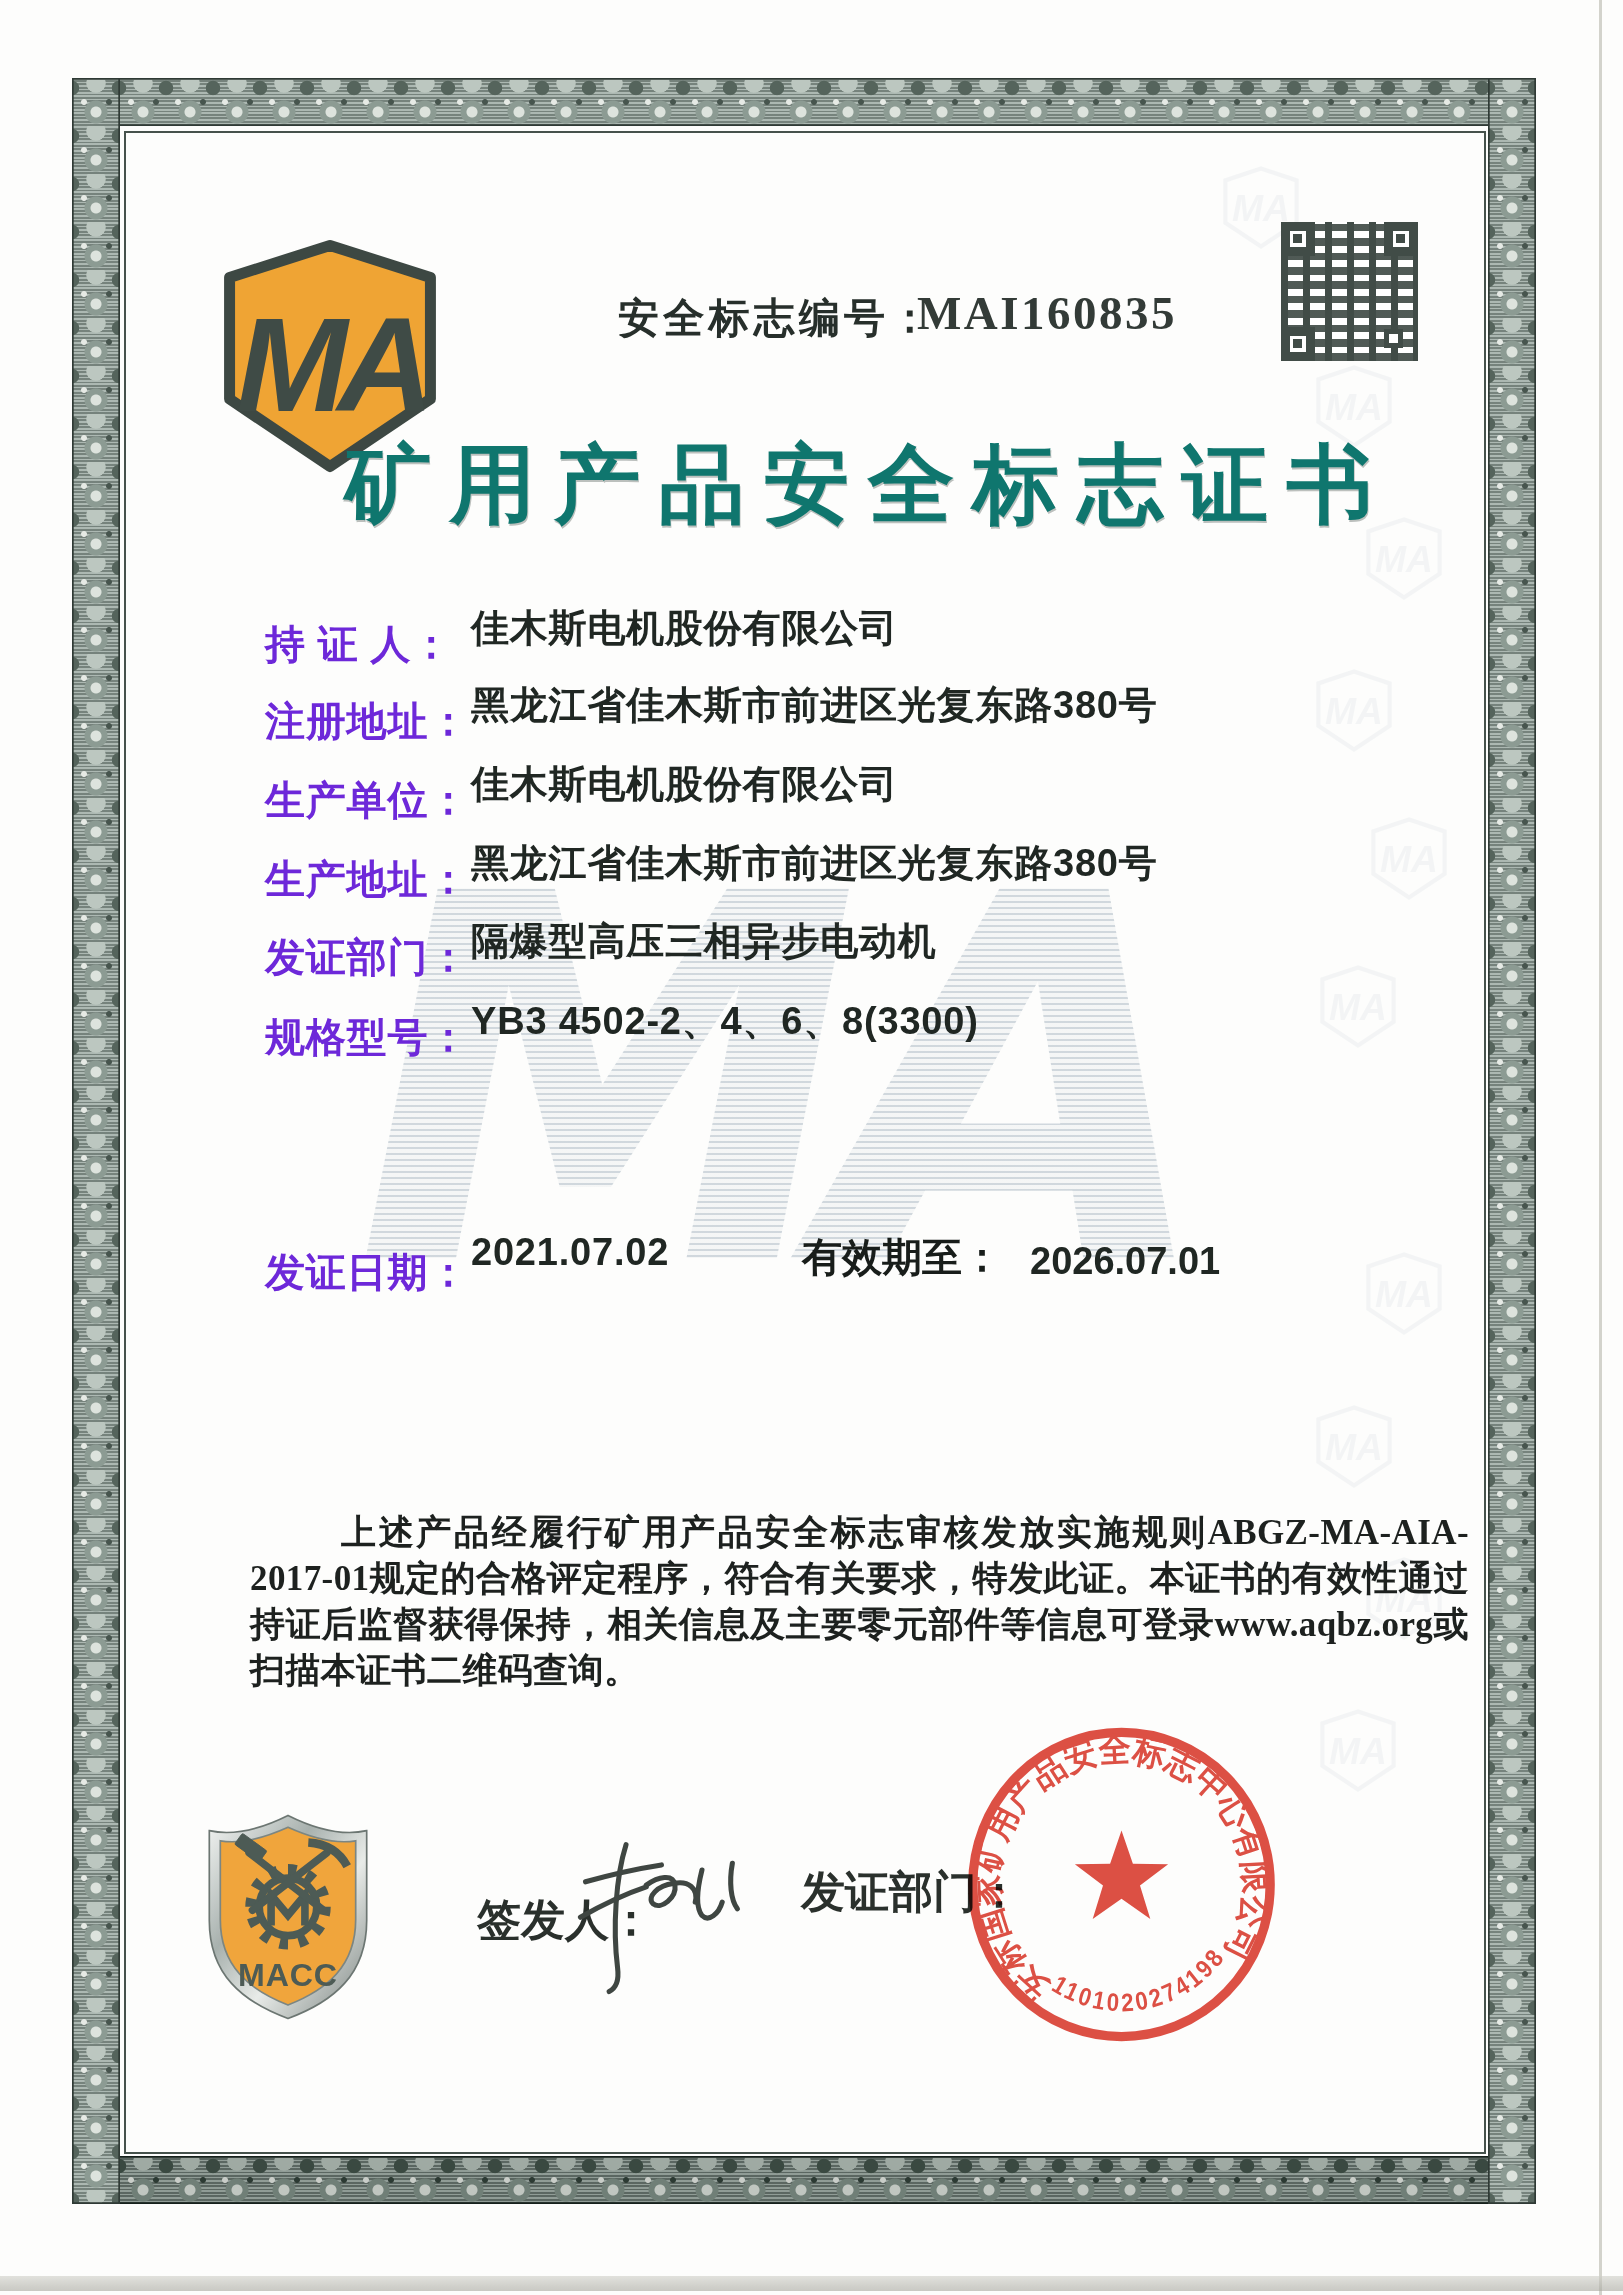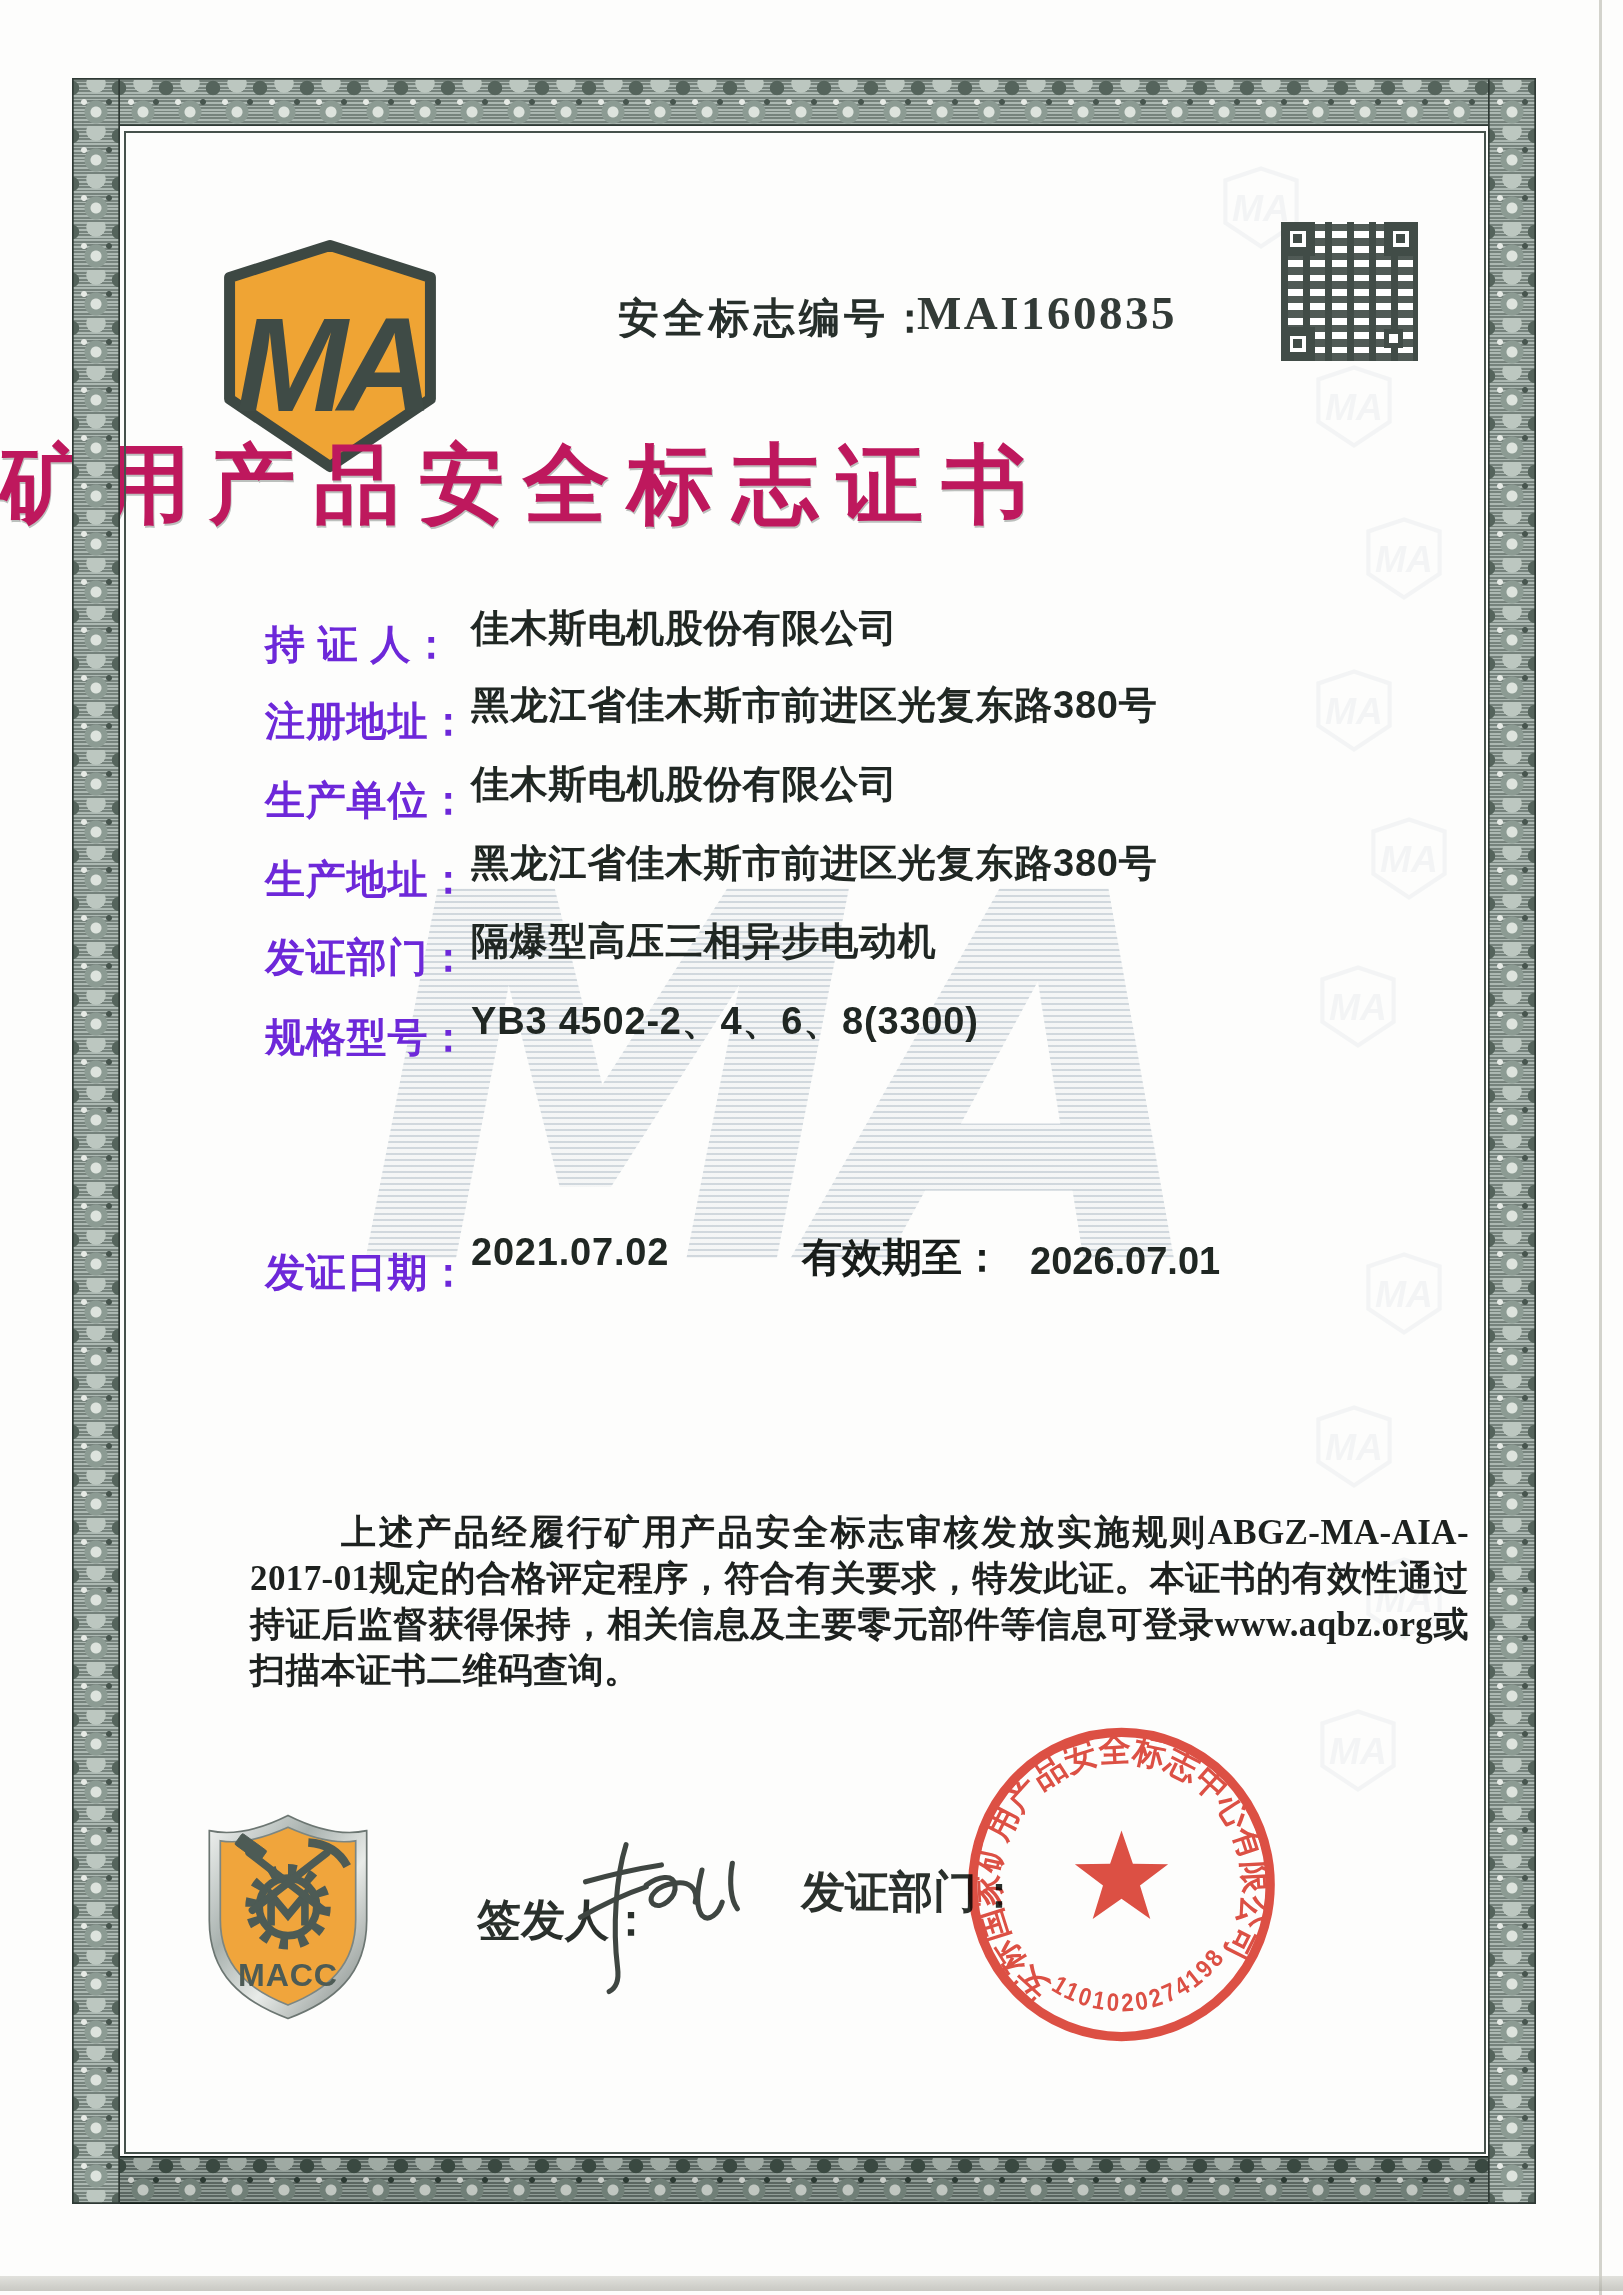--- a/index.html
+++ b/index.html
@@ -46,23 +46,23 @@
   .qr{position:absolute;left:1281px;top:222px;width:137px;height:139px;z-index:2;
     background-color:#ffffff;
     background-image:
       repeating-linear-gradient(0deg, rgba(65,76,71,.92) 0 7.6px, rgba(0,0,0,0) 7.6px 14.4px),
       repeating-linear-gradient(90deg, #414c47 0 6.8px, rgba(255,255,255,.94) 6.8px 14.4px, rgba(255,255,255,0) 14.4px 22px);}
   .qr .finder{position:absolute;width:34px;height:34px;border:9.3px solid #414c47;background:#fff;box-sizing:border-box;}
   .qr .finder::after{content:"";position:absolute;left:3.4px;top:3.4px;width:8.5px;height:8.5px;background:#414c47;}
   .qr .f-tl{left:0;top:0;} .qr .f-tr{right:0;top:0;} .qr .f-bl{left:0;bottom:0;}
   .qr .f-sm{position:absolute;right:15px;bottom:13.5px;width:18.6px;height:18.6px;border:5px solid #414c47;background:#fff;box-sizing:border-box;}
 
-  .cert-title{position:absolute;left:0;top:427px;width:1391px;text-align:left;z-index:2;
+  .cert-title{position:absolute;left:0;top:427px;width:1391px;text-align:right;z-index:2;
     font-family:"Liberation Serif","DejaVu Serif",serif;font-size:86px;font-weight:bold;
-    letter-spacing:18.6px;color:#be185d;text-shadow:0.8px 1.7px 0 rgba(65,77,71,.35);}
+    letter-spacing:18.6px;color:#0f766e;text-shadow:0.8px 1.7px 0 rgba(65,77,71,.35);}
 
   
   .row{position:absolute;left:250px;z-index:2;white-space:pre;}
   .flabel{font-size:40px;font-weight:bold;color:#6d28d9;letter-spacing:0.8px;}
   .flabel-long{font-size:35px;letter-spacing:0;}
   .fvalue{position:absolute;left:221px;top:0.8px;font-size:38px;font-weight:bold;color:#20272­3;
     color:#202723;letter-spacing:0.8px;white-space:pre;}
   .fvalue-std{left:388px;top:0;font-size:35px;letter-spacing:-0.4px;}
   .fvalue-std2{left:388px;top:36px;font-size:35px;}
   .date-label-2{position:absolute;left:552px;top:0;font-size:40px;font-weight:bold;color:#181d1a;}

